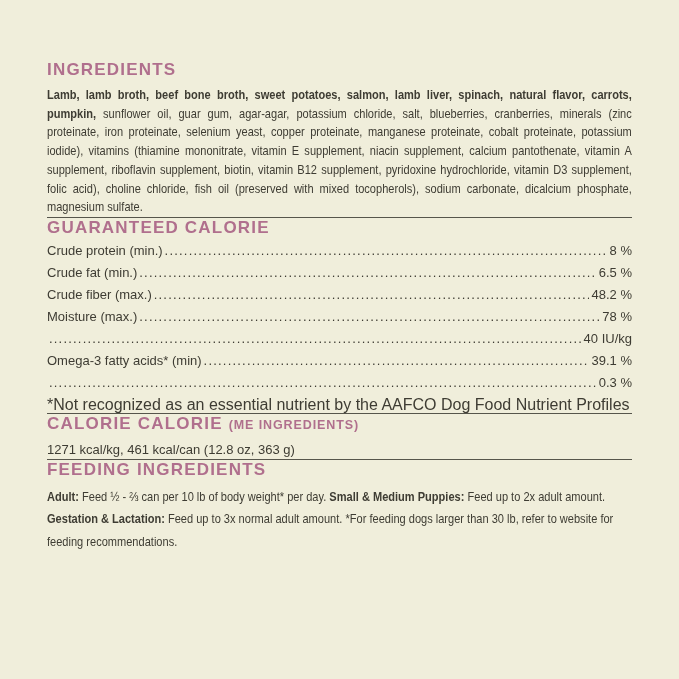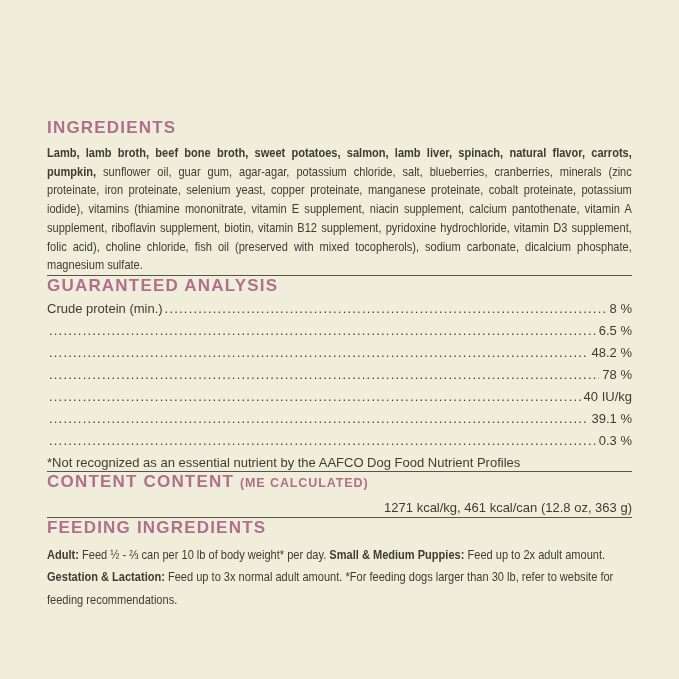--- a/index.html
+++ b/index.html
@@ -4,21 +4,21 @@
 <style>
   html, body { margin: 0; padding: 0; }
   body {
     width: 679px;
     height: 679px;
     background: #f0eedb;
     font-family: "Liberation Sans", sans-serif;
     color: #3e3c33;
     overflow: hidden;
   }
-  .content { padding: 98px 47px 0 47px; margin-top: 20px; }
+  .content { padding: 60px 47px 0 47px; }
 
   h2.heading {
     margin: 0;
     font-size: 17px;
     line-height: 20px;
     font-weight: bold;
     color: #b06f8d;
     letter-spacing: 1.2px;
   }
   .heading-suffix {
@@ -67,29 +67,28 @@
     min-width: 0;
     overflow: hidden;
     white-space: nowrap;
     letter-spacing: 1.2px;
     margin: 0 3px 0 2px;
   }
   .ga-value { white-space: nowrap; }
 
   .footnote {
     margin: 3px 0 0 0;
-    font-size: 13px;
+    font-size: 16px;
     line-height: 16px;
   }
 
   .cal-text {
     margin: 6px 0 0 0;
     font-size: 13px;
     line-height: 18px;
-    text-align: right;
   }
 
   .feeding-para {
     margin: 6px 0 0 0;
     font-size: 13px;
     line-height: 22.5px;
   }
   .feeding-para strong { font-weight: bold; }
 </style>
 </head>
@@ -98,59 +97,63 @@
 <div class="content">
 
   <section>
     <h2 class="heading">INGREDIENTS</h2>
     <p class="ingredients-para condense"><strong>Lamb, lamb broth, beef bone broth, sweet potatoes, salmon, lamb liver, spinach, natural flavor, carrots, pumpkin,</strong><span> sunflower oil, guar gum, agar-agar, potassium chloride, salt, blueberries, cranberries, minerals (zinc proteinate, iron proteinate, selenium yeast, copper proteinate, manganese proteinate, cobalt proteinate, potassium iodide), vitamins (thiamine mononitrate, vitamin E supplement, niacin supplement, calcium pantothenate, vitamin A supplement, riboflavin supplement, biotin, vitamin B12 supplement, pyridoxine hydrochloride, vitamin D3 supplement, folic acid), choline chloride, fish oil (preserved with mixed tocopherols), sodium carbonate, dicalcium phosphate, magnesium sulfate.</span></p>
   </section>
 
   <hr class="divider hr-1">
 
   <section>
-    <h2 class="heading h-ga">GUARANTEED ANALYSIS</h2>
+    <h2 class="heading h-ga">GUARANTEED CALORIE</h2>
     <div class="ga-rows">
         <div class="ga-row">
           <span class="ga-label">Crude protein (min.)</span>
           <span class="ga-dots">............................................................................................................................................................................................................................................................................................................</span>
           <span class="ga-value">8 %</span>
         </div>
         <div class="ga-row">
+          <span class="ga-label">Crude fat (min.)</span>
           <span class="ga-dots">............................................................................................................................................................................................................................................................................................................</span>
           <span class="ga-value">6.5 %</span>
         </div>
         <div class="ga-row">
+          <span class="ga-label">Crude fiber (max.)</span>
           <span class="ga-dots">............................................................................................................................................................................................................................................................................................................</span>
           <span class="ga-value">48.2 %</span>
         </div>
         <div class="ga-row">
+          <span class="ga-label">Moisture (max.)</span>
           <span class="ga-dots">............................................................................................................................................................................................................................................................................................................</span>
           <span class="ga-value">78 %</span>
         </div>
         <div class="ga-row">
           <span class="ga-dots">............................................................................................................................................................................................................................................................................................................</span>
           <span class="ga-value">40 IU/kg</span>
         </div>
         <div class="ga-row">
+          <span class="ga-label">Omega-3 fatty acids* (min)</span>
           <span class="ga-dots">............................................................................................................................................................................................................................................................................................................</span>
           <span class="ga-value">39.1 %</span>
         </div>
         <div class="ga-row">
           <span class="ga-dots">............................................................................................................................................................................................................................................................................................................</span>
           <span class="ga-value">0.3 %</span>
         </div>
       </div>
     <p class="footnote">*Not recognized as an essential nutrient by the AAFCO Dog Food Nutrient Profiles</p>
   </section>
 
   <hr class="divider hr-2">
 
   <section>
-    <h2 class="heading h-cal"><span>CONTENT CONTENT</span> <span class="heading-suffix">(ME CALCULATED)</span></h2>
+    <h2 class="heading h-cal"><span>CALORIE CALORIE</span> <span class="heading-suffix">(ME INGREDIENTS)</span></h2>
     <p class="cal-text">1271 kcal/kg, 461 kcal/can (12.8 oz, 363 g)</p>
   </section>
 
   <hr class="divider hr-3">
 
   <section>
     <h2 class="heading h-feed">FEEDING INGREDIENTS</h2>
     <p class="feeding-para condense"><strong>Adult:</strong><span> Feed ½ - ⅔ can per 10 lb of body weight* per day. </span><strong>Small &amp; Medium Puppies:</strong><span> Feed up to 2x adult amount. </span><strong>Gestation &amp; Lactation:</strong><span> Feed up to 3x normal adult amount. *For feeding dogs larger than 30 lb, refer to website for feeding recommendations.</span></p>
   </section>
 

